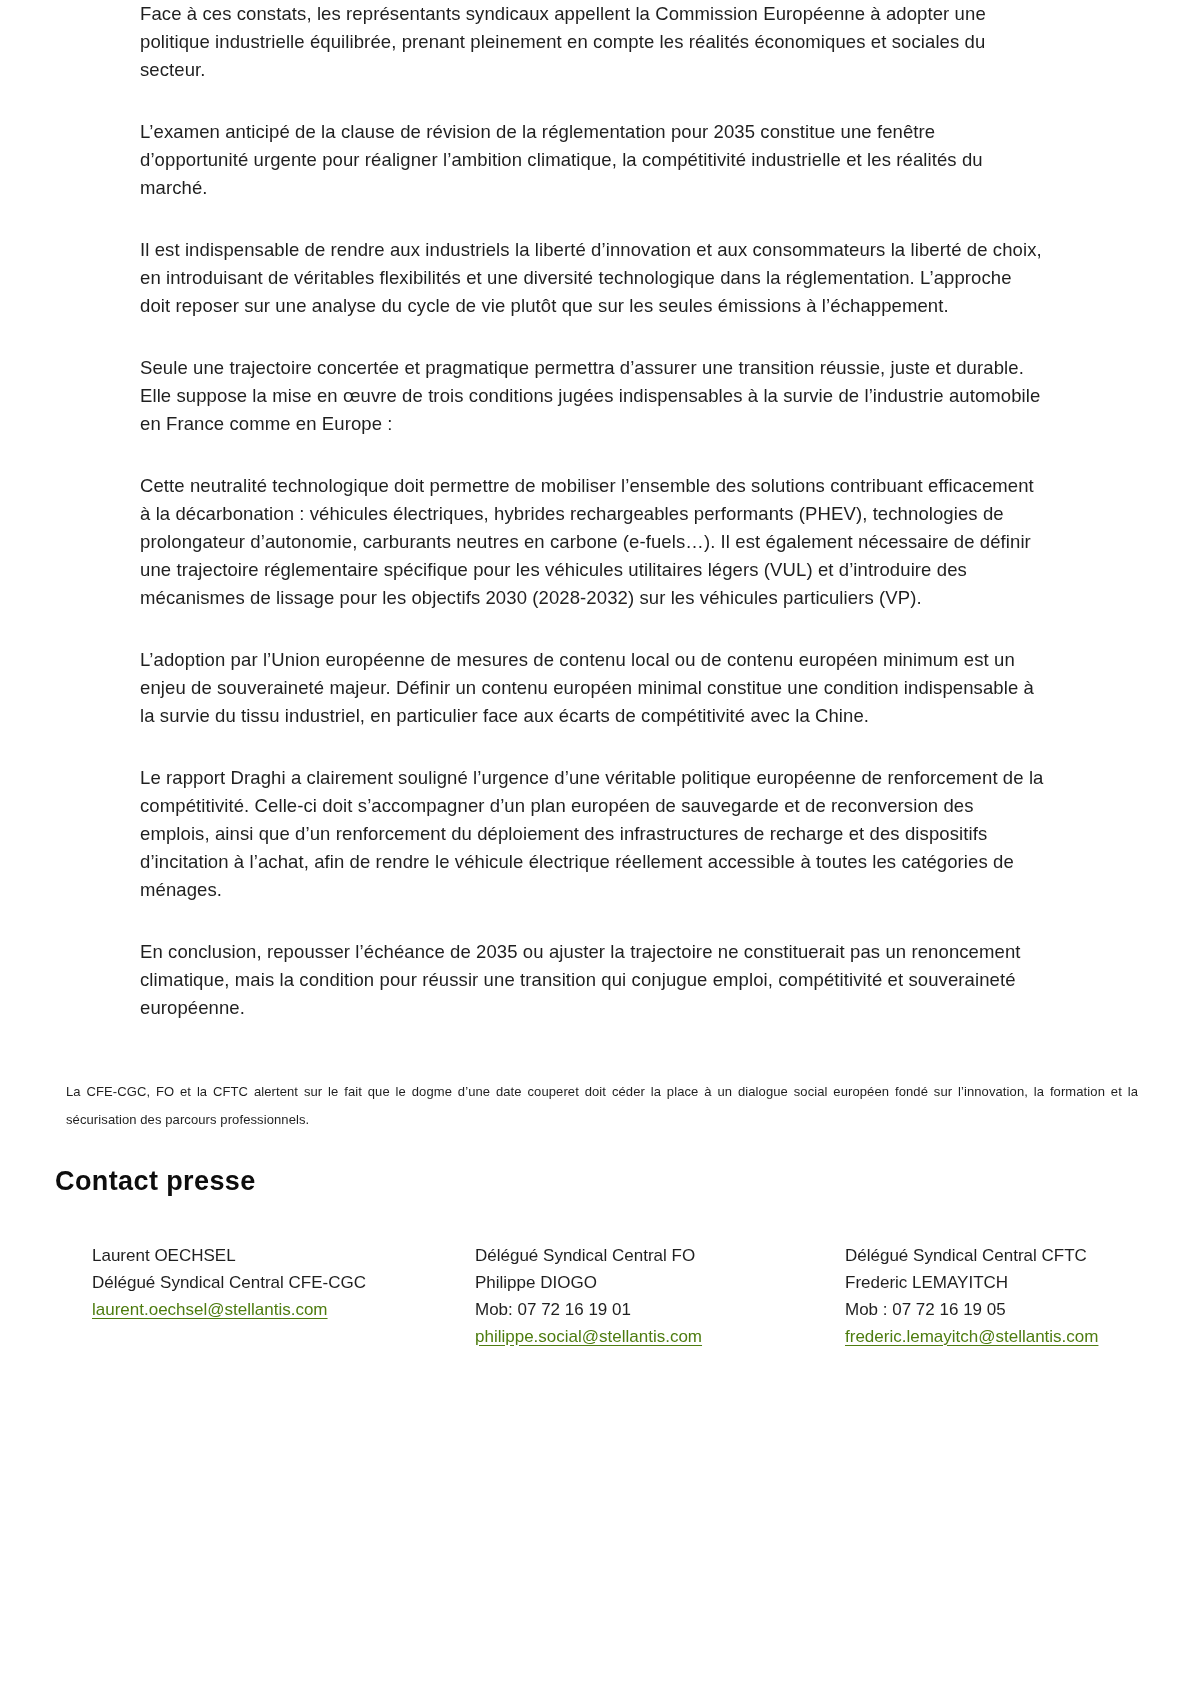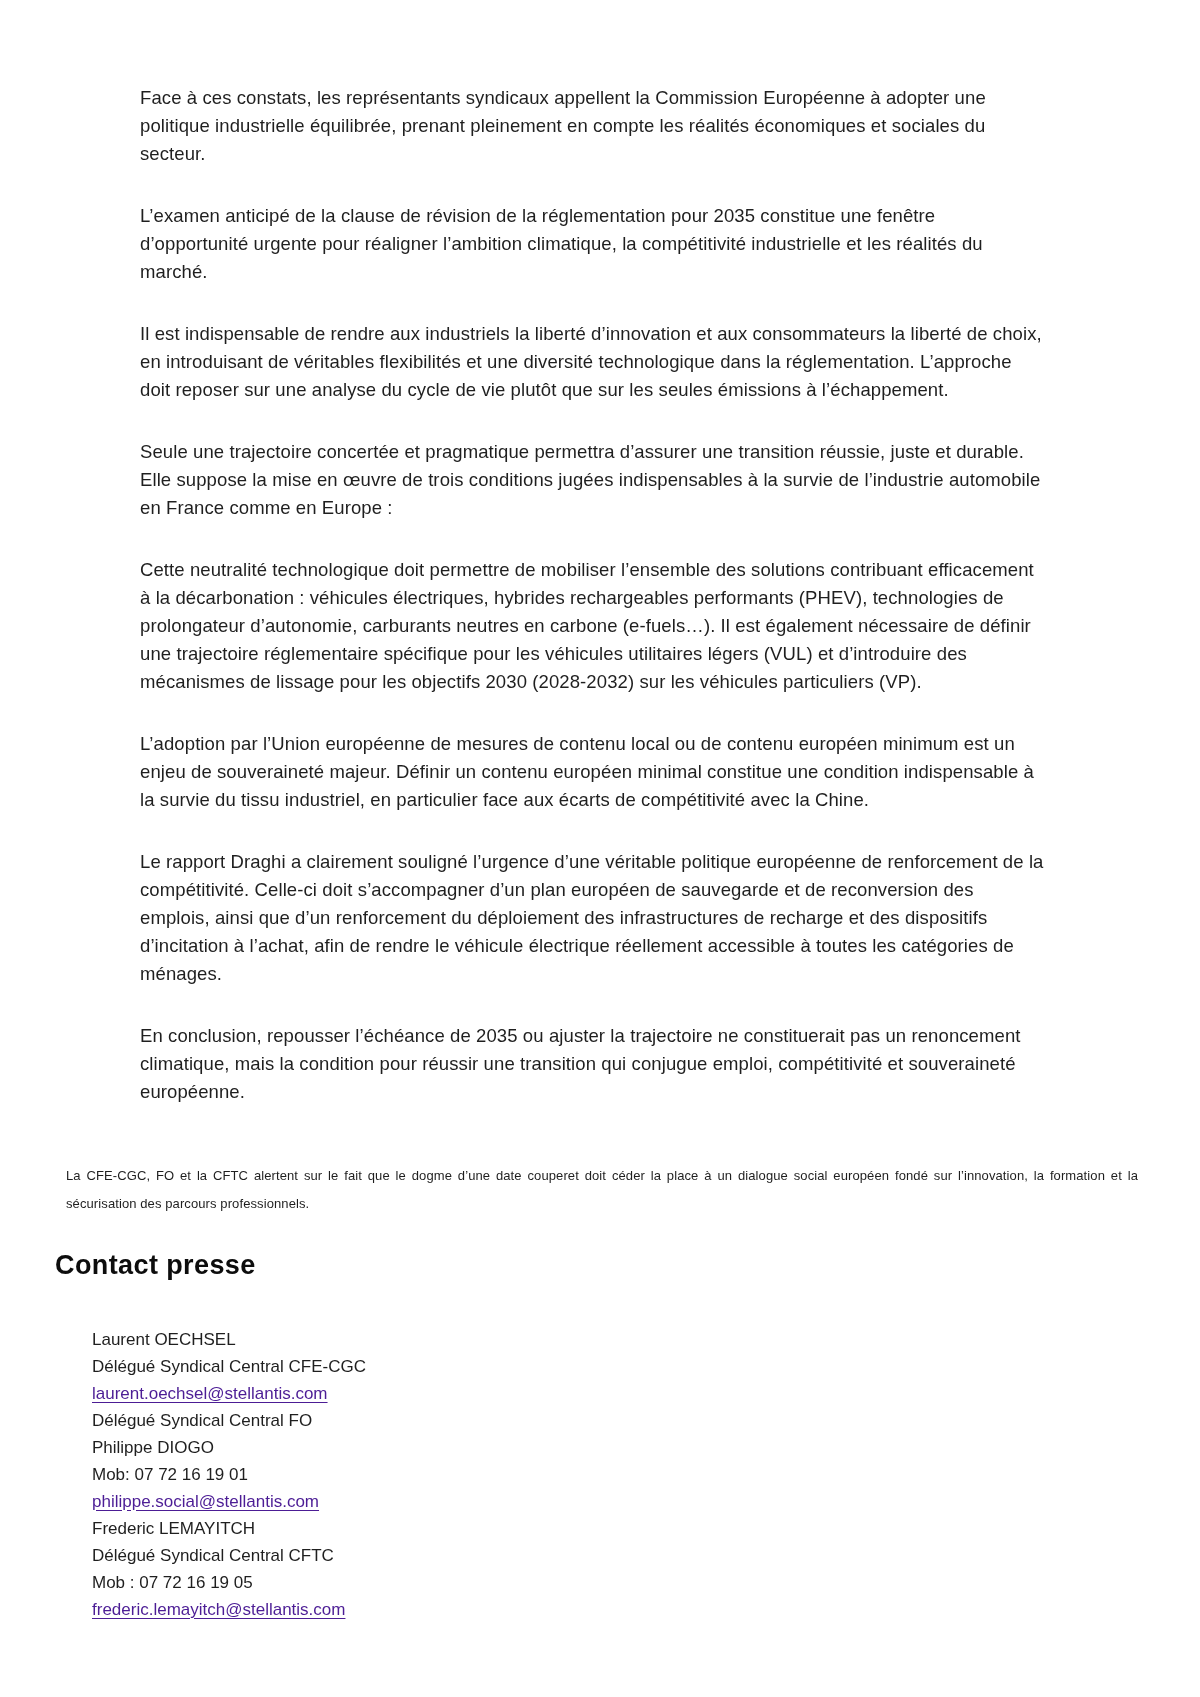--- a/index.html
+++ b/index.html
@@ -8,21 +8,20 @@
     padding: 0;
     background: #ffffff;
   }
   .page {
     position: relative;
     width: 1200px;
     height: 1697px;
     margin: 0 auto;
     background: #ffffff;
     box-sizing: border-box;
-    padding-top: 84px;
     overflow: hidden;
     font-family: "Liberation Sans", "DejaVu Sans", sans-serif;
     color: #1f1f1f;
   }
   .body-para {
     font-size: 18.5px;
     line-height: 28px;
     margin: 0 153px 34px 140px;
     text-align: left;
     letter-spacing: 0.1px;
@@ -40,30 +39,29 @@
     line-height: 34px;
     font-weight: 800;
     letter-spacing: 0.4px;
     color: #0d0d0d;
   }
   .contacts {
     display: flex;
     margin: 44px 0 0 92px;
     font-size: 17px;
     line-height: 27px;
-    flex-direction: column;
   }
   .contact-card { box-sizing: border-box; }
   .contact-card.col1 { width: 383px; }
   .contact-card.col2 { width: 370px; }
   .contact-card.col3 { width: 355px; }
   .contact-line { white-space: nowrap; }
   .contact-email a,
   .contact-email {
-    color: #4c1d95;
+    color: #4d7c0f;
   }
   .contact-email a {
     text-decoration: underline;
     text-underline-offset: 3px;
     cursor: pointer;
   }
 </style>
 </head>
 <body>
 
@@ -91,21 +89,21 @@
     </div>
 
     <div class="contact-card col2">
       <div class="contact-line">Délégué Syndical Central FO</div>
       <div class="contact-line">Philippe DIOGO</div>
       <div class="contact-line">Mob: 07 72 16 19 01</div>
       <div class="contact-line contact-email"><a>philippe.social@stellantis.com</a></div>
     </div>
 
     <div class="contact-card col3">
+      <div class="contact-line">Délégué Syndical Central CFTC</div>
       <div class="contact-line">Frederic LEMAYITCH</div>
-      <div class="contact-line">Délégué Syndical Central CFTC</div>
       <div class="contact-line">Mob : 07 72 16 19 05</div>
       <div class="contact-line contact-email"><a>frederic.lemayitch@stellantis.com</a></div>
     </div>
 
   </div>
 
 </div>
 
 </body></html>

